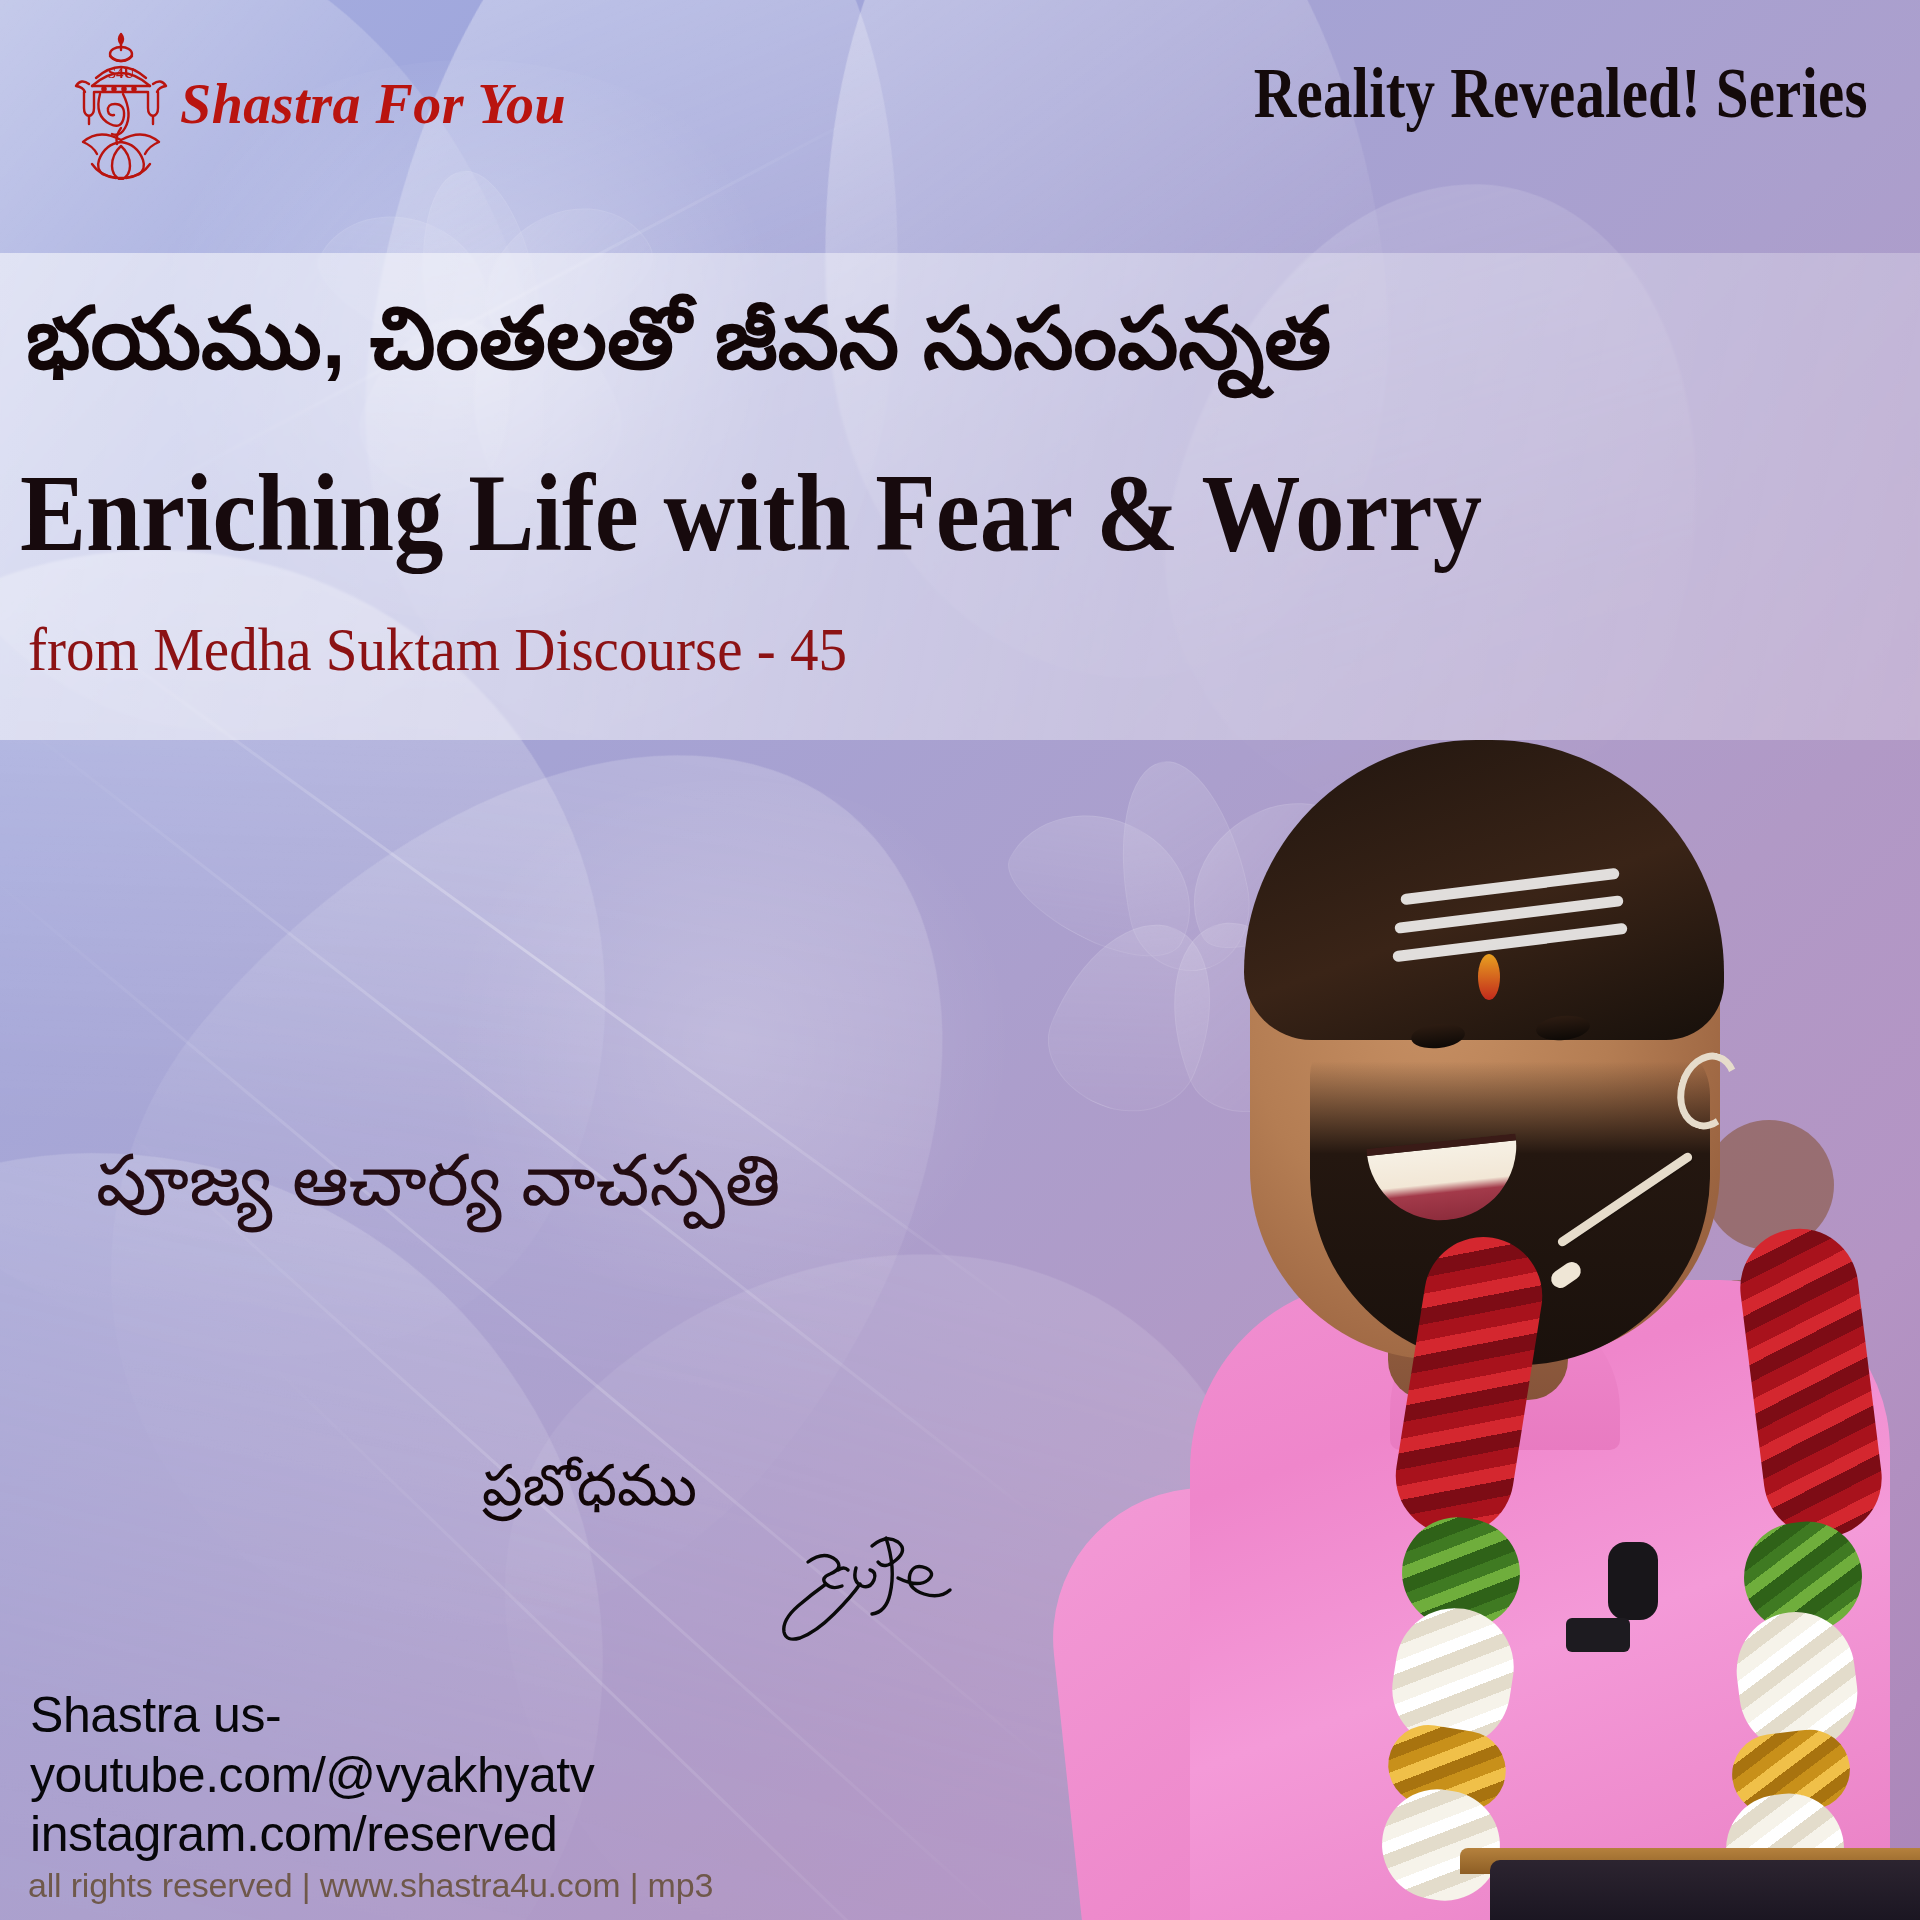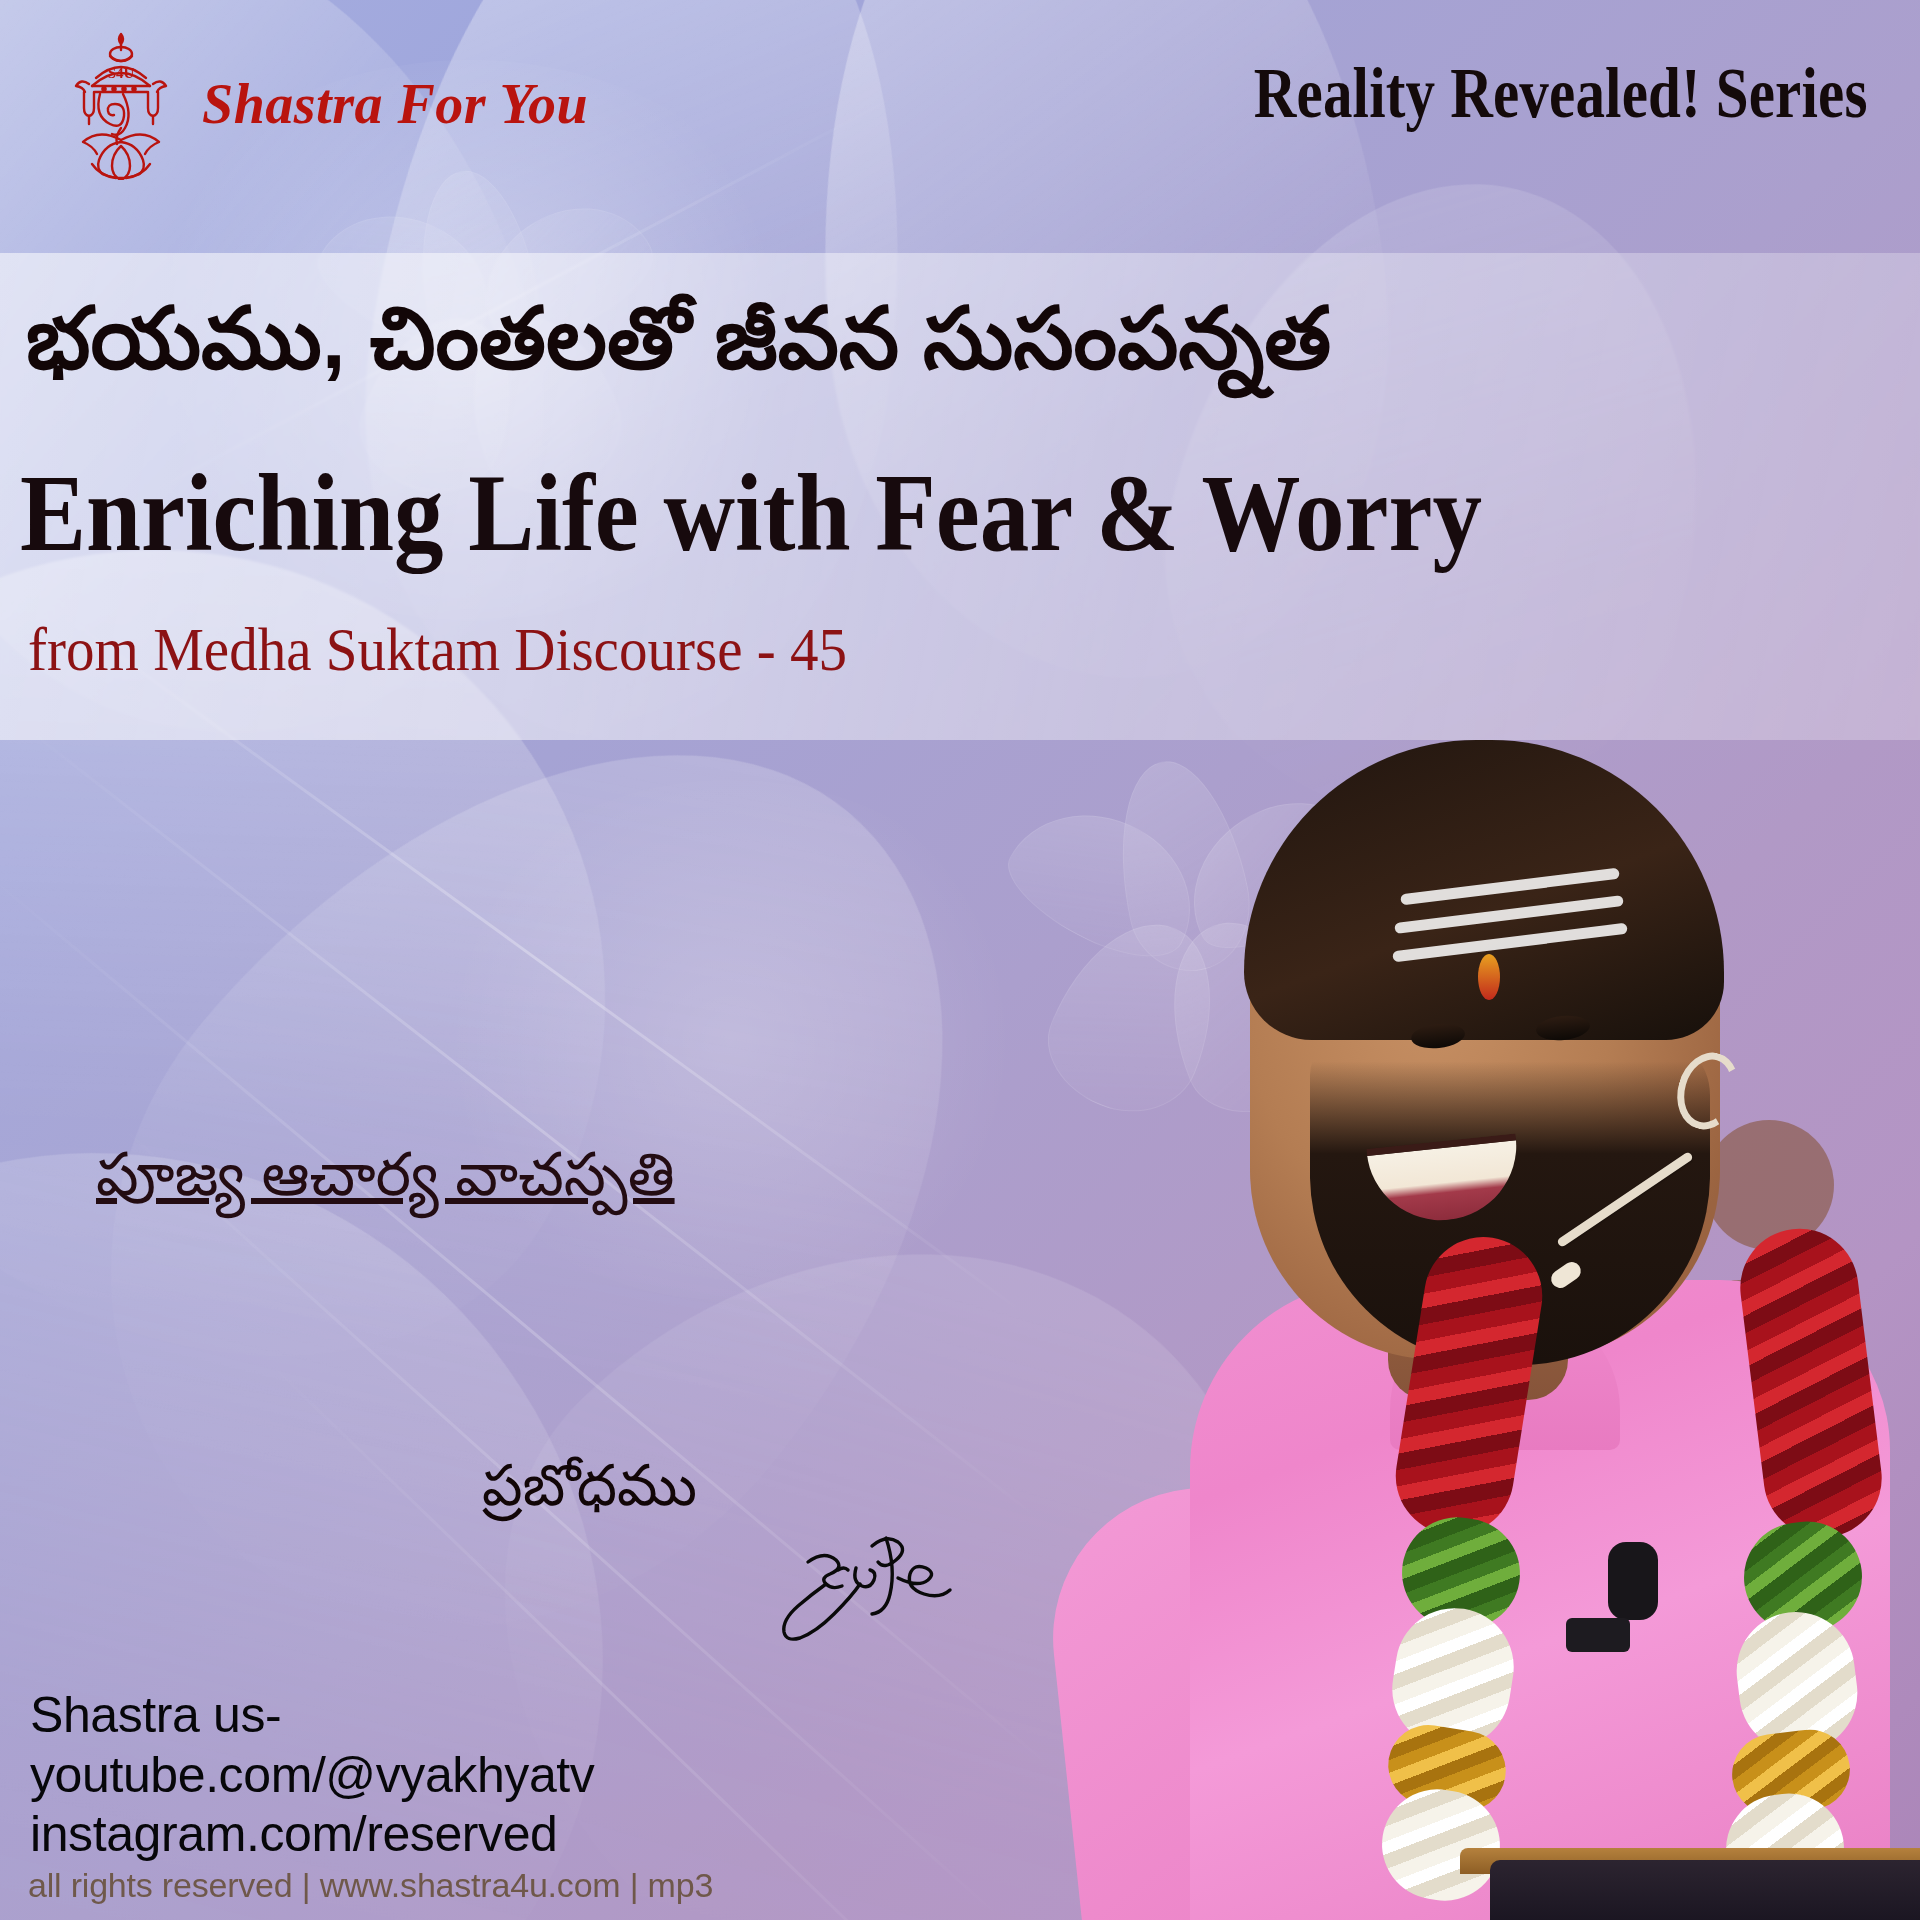--- a/index.html
+++ b/index.html
@@ -17,21 +17,21 @@
   .streak{position:absolute;background:linear-gradient(90deg,rgba(255,255,255,0),rgba(255,255,255,.30),rgba(255,255,255,0));
           height:3px;border-radius:3px;}
   .glow{position:absolute;border-radius:50%;background:radial-gradient(circle,rgba(255,255,255,.30),rgba(255,255,255,0) 70%);}
   .flower{position:absolute;}
   .fp{position:absolute;border-radius:52% 48% 50% 50%/70% 66% 34% 30%;
       background:linear-gradient(160deg,rgba(255,255,255,.30),rgba(255,255,255,.04));
       border:1px solid rgba(255,255,255,.16);}
 
   
   .header{position:absolute;top:0;left:0;width:100%;height:253px;}
-  .logo-wrap{position:absolute;left:62px;top:28px;display:flex;align-items:center;gap:22px;}
+  .logo-wrap{position:absolute;left:62px;top:28px;display:flex;align-items:center;}
   .emblem{width:118px;height:152px;}
   .brand{color:#b9140f;font-family:"Liberation Serif",serif;font-style:italic;font-weight:700;
          font-size:56px;letter-spacing:.5px;white-space:nowrap;}
   .series{position:absolute;right:52px;top:52px;color:#140a0b;font-family:"Liberation Serif",serif;
           font-weight:700;font-size:72px;letter-spacing:.2px;white-space:nowrap;
           transform:scaleX(.82);transform-origin:right center;}
 
   
   .band{position:absolute;left:0;top:253px;width:100%;height:487px;
         background:linear-gradient(100deg,rgba(255,255,255,.56) 0%,rgba(255,255,255,.50) 30%,
@@ -40,21 +40,21 @@
   .t-te{position:absolute;left:26px;top:295px;color:#120607;font-size:86px;line-height:1;
         font-family:"Liberation Sans",sans-serif;font-weight:700;white-space:nowrap;}
   .t-en{position:absolute;left:20px;top:458px;color:#170a0d;font-family:"Liberation Serif",serif;
         font-weight:700;font-size:110px;line-height:1;white-space:nowrap;
         transform:scaleX(.90);transform-origin:left center;}
   .t-sub{position:absolute;left:28px;top:618px;color:#8c1214;font-family:"Liberation Serif",serif;
          font-weight:400;font-size:62px;line-height:1;white-space:nowrap;
          transform:scaleX(.92);transform-origin:left center;}
 
   
-  .sp1{position:absolute;left:96px;top:1145px;color:#230c12;font-size:60px;line-height:1;white-space:nowrap;text-decoration:underline;}
+  .sp1{position:absolute;left:96px;top:1145px;color:#230c12;font-size:71px;line-height:1;white-space:nowrap;}
   .sp2{position:absolute;left:228px;top:1305px;color:#230c12;font-size:88px;line-height:1;white-space:nowrap;}
   .sp2 .hon{font-size:52px;}
   .sp3{position:absolute;left:482px;top:1457px;color:#120607;font-size:57px;line-height:1;white-space:nowrap;}
 
   
   .sign{position:absolute;left:760px;top:1528px;width:250px;height:130px;}
 
   
   .follow{position:absolute;left:30px;top:1686px;color:#07070a;font-size:50px;line-height:1.19;
           letter-spacing:-.4px;white-space:nowrap;}

